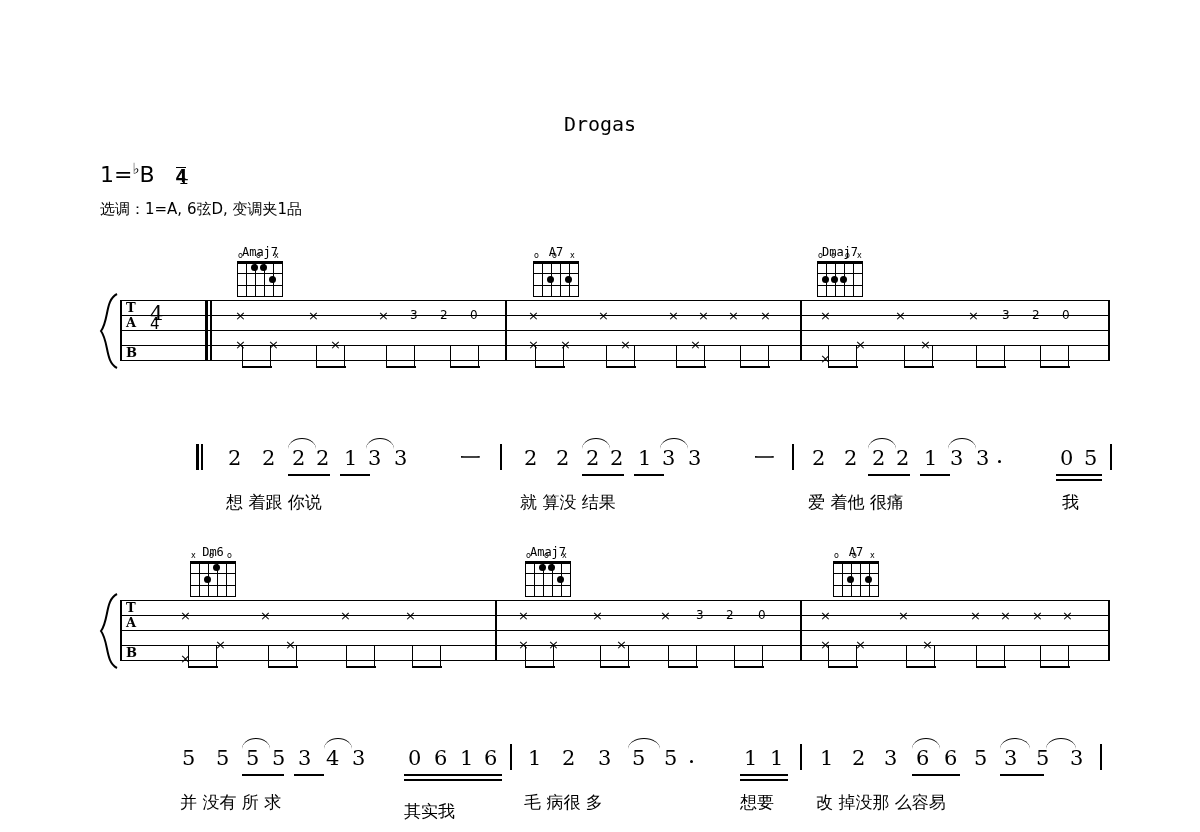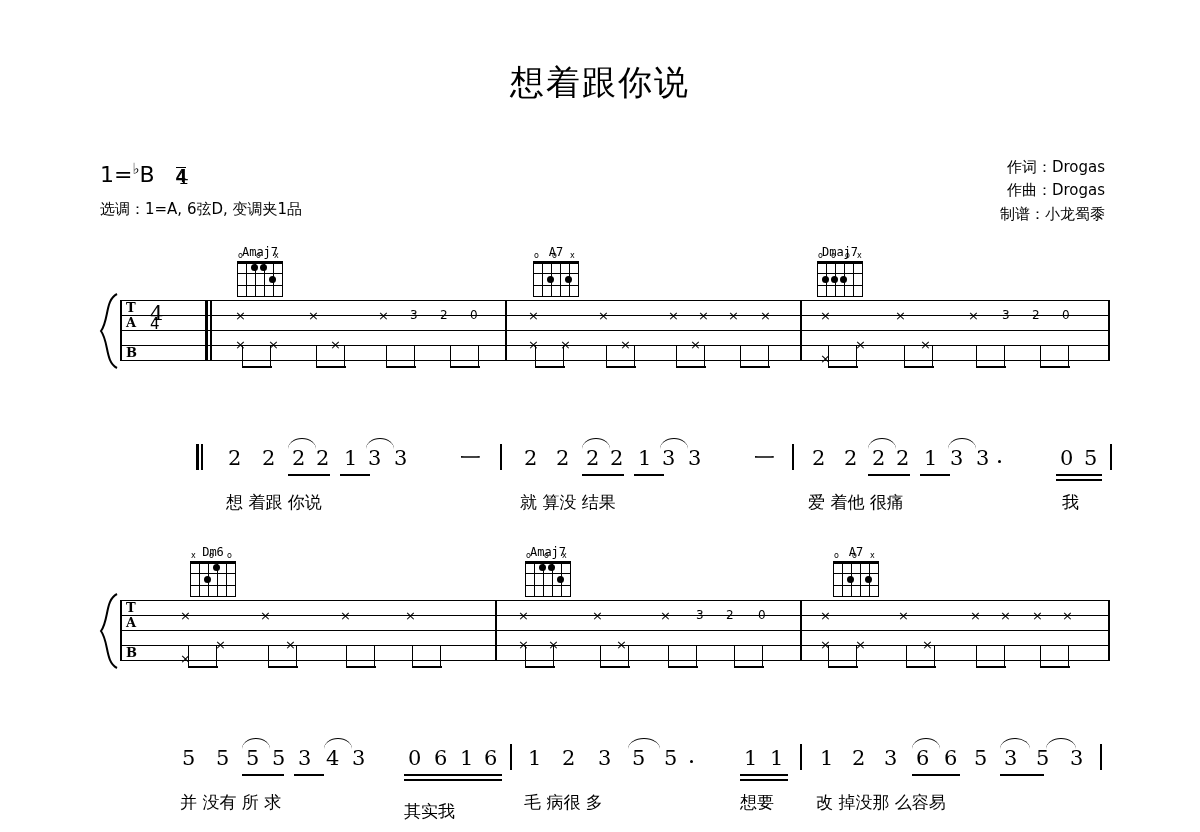--- a/index.html
+++ b/index.html
@@ -83,36 +83,31 @@
   .ndbl{position:absolute;height:26px;}
   .ndbl i{position:absolute;top:0;height:26px;background:#000;}
   .lyric{position:absolute;font-size:17px;line-height:17px;font-family:"DejaVu Sans",sans-serif;}
   .dash{position:absolute;font-size:21px;line-height:21px;}
 </style>
 </head>
 <body>
 
 <div class="sheet">
 
-  <div class="title">想着跟你说</div>
+  <div class="artist">Drogas</div>
 
   <div class="key-block">
     <span>1=</span><span class="flat">♭</span><span>B</span>
     <span class="timesig">
       <span class="num">4</span>
       <span class="den">4</span>
     </span>
   </div>
   <div class="capo">选调：1=A, 6弦D, 变调夹1品</div>
 
-  <div class="credits">
-    <div>作词：Drogas</div>
-    <div>作曲：Drogas</div>
-    <div>制谱：小龙蜀黍</div>
-  </div>
 
   <div class="system sys1">
 
     <div class="chord" style="left:232px;top:-55px">
       <div class="cname">Amaj7</div>
       <div class="grid">
         <div class="omark" style="left:1px">o</div>
           <div class="omark" style="left:19px">o</div>
           <div class="omark" style="left:37px">x</div>
         <div class="nut"></div>

